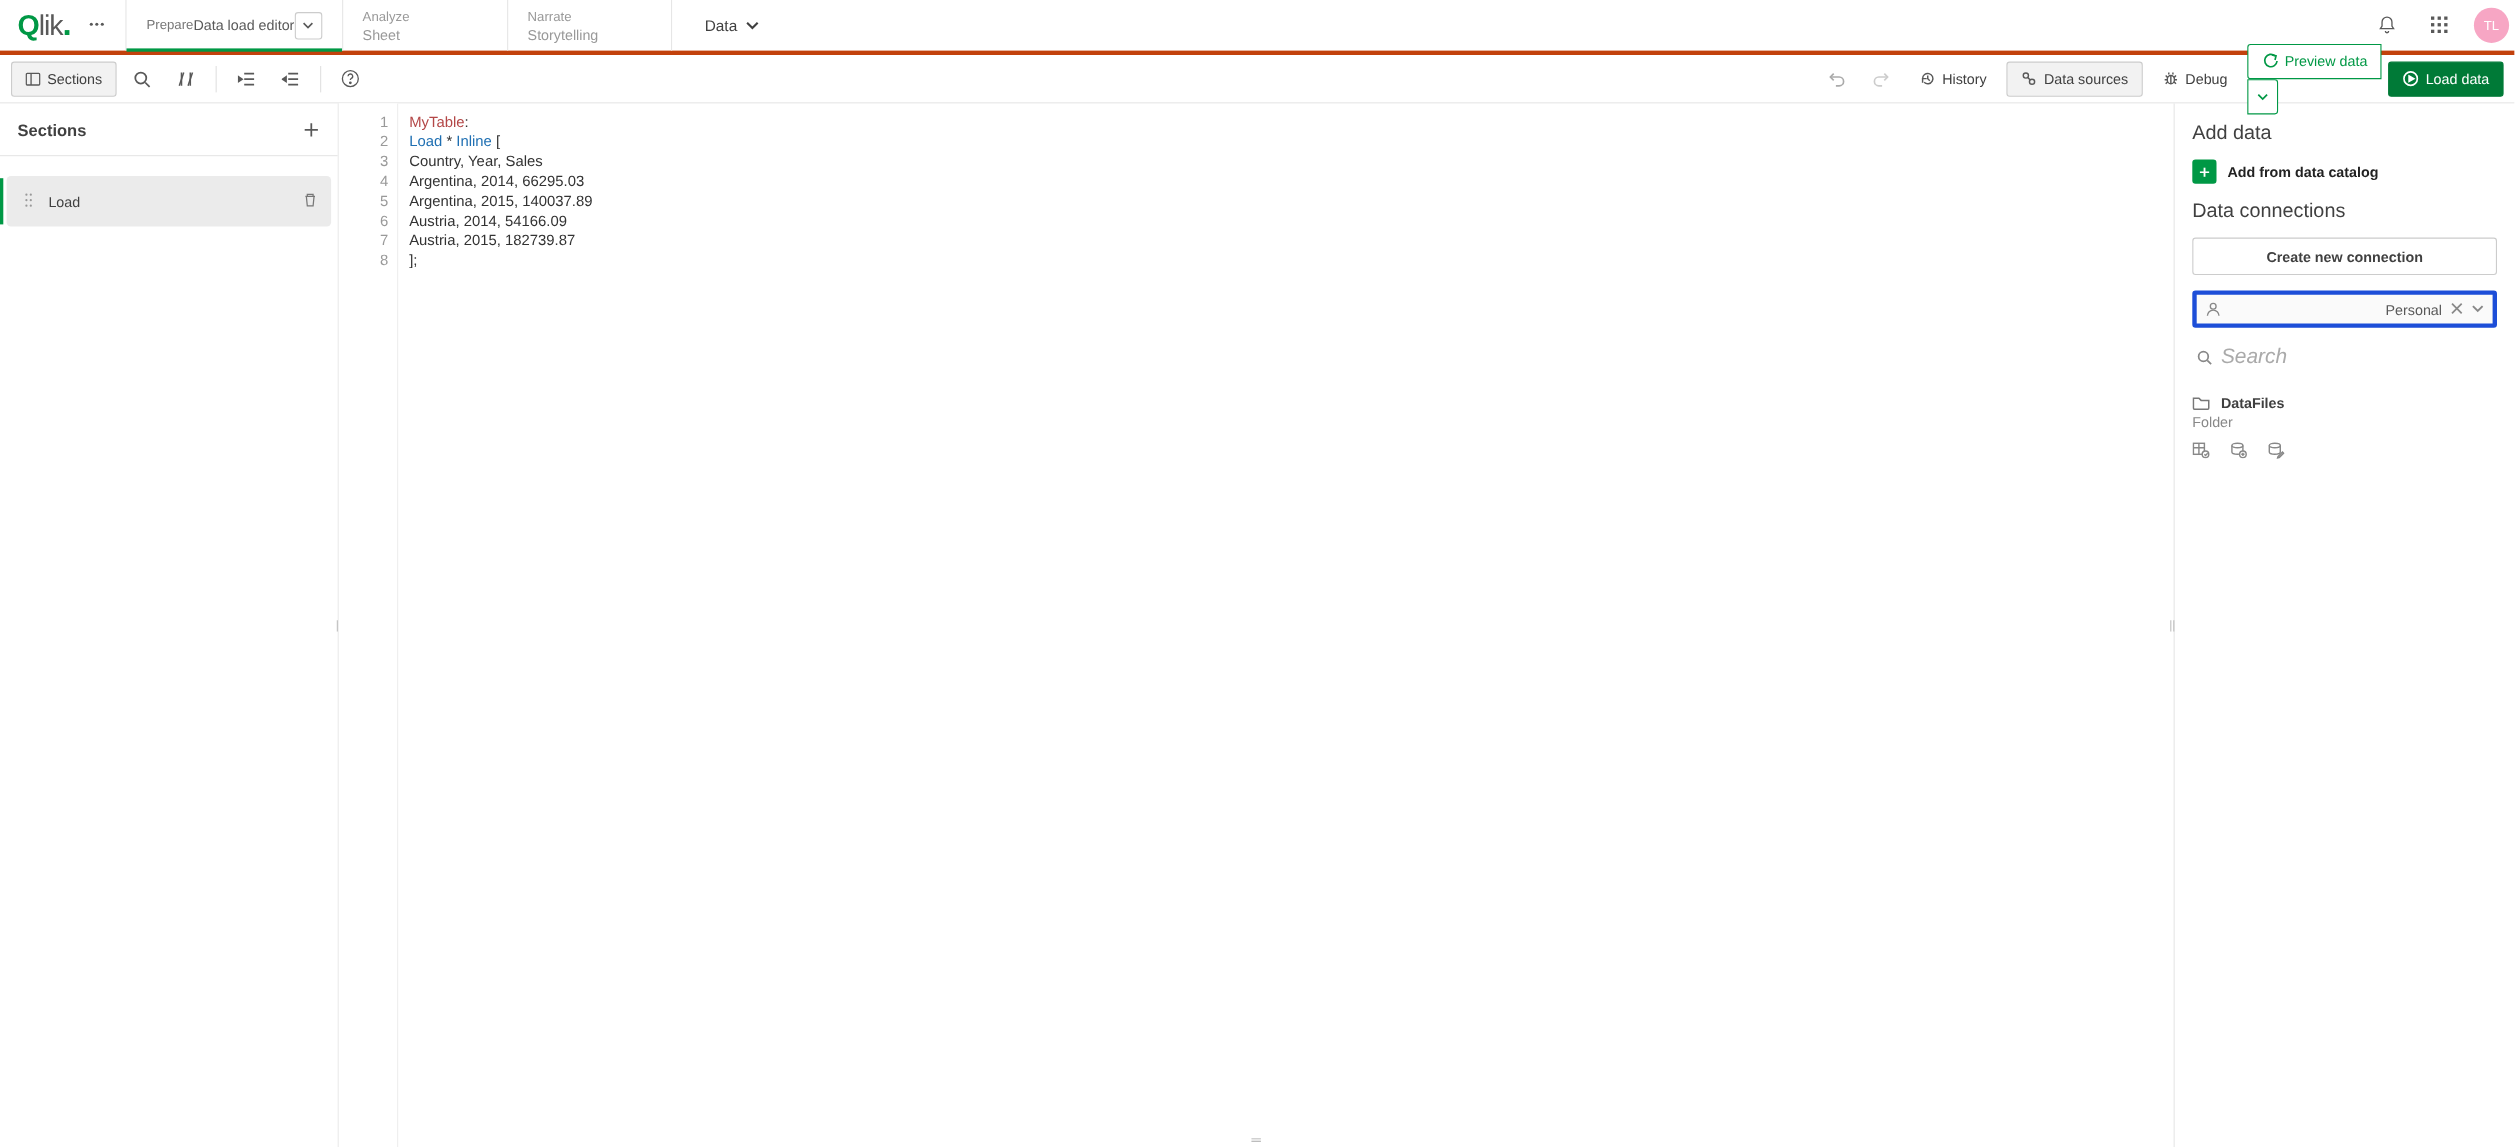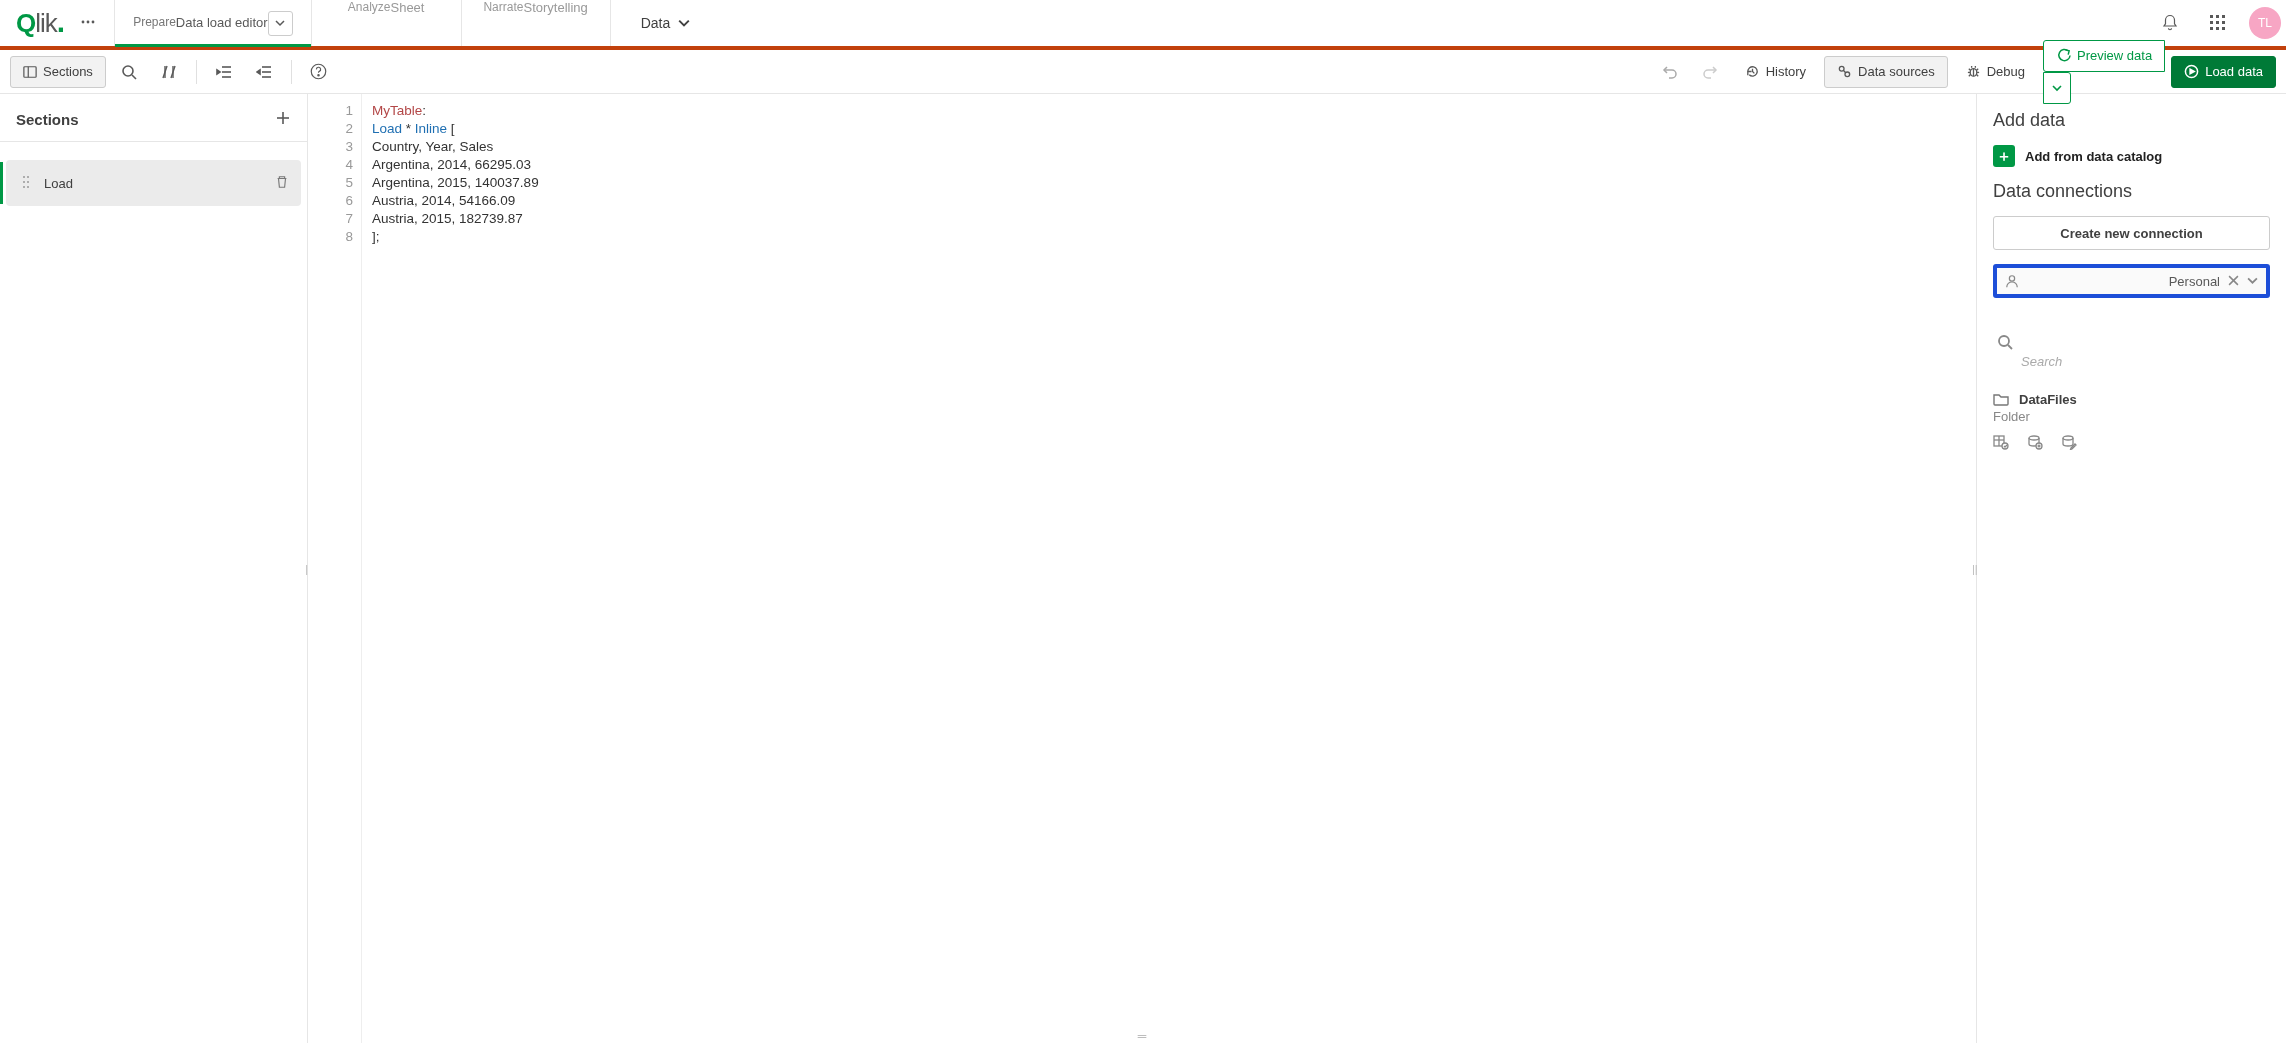--- a/index.html
+++ b/index.html
@@ -7,21 +7,21 @@
 .app { display: flex; flex-direction: column; height: 100%; }
 
 
 .header { display: flex; align-items: center; height: 50px; border-bottom: 4px solid #c2410c; }
 .logo-wrap { display: flex; align-items: center; padding: 0 14px 0 16px; gap: 12px; }
 .logo { font-size: 26px; font-weight: 400; letter-spacing: -1px; color: #595959; }
 .logo .q { color: #009845; font-weight: 600; }
 .dots-icon { color: #595959; cursor: pointer; padding: 4px; }
 
 .nav-tabs { display: flex; height: 100%; align-items: stretch; }
-.nav-tab { display: flex; flex-direction: row; justify-content: center; padding: 0 18px; border-left: 1px solid #e6e6e6; color: #999; min-width: 150px; position: relative; cursor: pointer; }
+.nav-tab { display: flex; flex-direction: column; justify-content: center; padding: 0 18px; border-left: 1px solid #e6e6e6; color: #999; min-width: 150px; position: relative; cursor: pointer; }
 .nav-tab.active { color: #595959; }
 .nav-tab.active::after { content: ""; position: absolute; bottom: -1px; left: 0; right: 0; height: 3px; background: #009845; }
 .nav-tab .small { font-size: 12px; color: #999; margin-bottom: 2px; }
 .nav-tab.active .small { color: #777; }
 .nav-tab .big { font-size: 13px; }
 .nav-tab.with-chev { display: flex; flex-direction: row; align-items: center; }
 .nav-tab-texts { display: flex; flex-direction: row; }
 .chev-box { margin-left: auto; width: 25px; height: 25px; border: 1px solid #ccc; border-radius: 3px; display: flex; align-items: center; justify-content: center; background: #fff; }
 .nav-tab:last-of-type { border-right: 1px solid #e6e6e6; }
 
@@ -72,21 +72,21 @@
 
 
 .rightpanel { width: 310px; border-left: 1px solid #e6e6e6; padding: 16px; display: flex; flex-direction: column; gap: 14px; position: relative;}
 .rightpanel h3 { font-size: 18px; font-weight: 400; }
 .pill-green { display: inline-flex; align-items: center; gap: 10px; cursor: pointer; font-weight: 600; color: #222; }
 .plus-sq { width: 22px; height: 22px; background: #009845; color: #fff; display: flex; align-items: center; justify-content: center; border-radius: 3px; font-size: 15px; }
 .conn-btn { width: 100%; height: 34px; border: 1px solid #ccc; border-radius: 3px; background: #fff; display: flex; align-items: center; justify-content: center; font-weight: 600; font-size: 13px; cursor: pointer; }
 .space-select { height: 34px; border: 4px solid #1d4ed8; border-radius: 3px; display: flex; align-items: center; padding: 0 8px; gap: 8px; color: #555; background: #fafafa; text-align: right;}
 .space-select .grow { flex: 1; color: #595959; }
 .search-row { display: flex; align-items: center; gap: 8px; padding: 2px 4px; color: #999; }
-.search-row input { border: none; outline: none; flex: 1; font-size: 13px; font-style: italic; color: #888; margin-top: 40px; }
+.search-row input { border: none; outline: none; flex: 1; font-size: 19px; font-style: italic; color: #888; }
 .search-row input::placeholder { color: #aaa; font-style: italic; }
 .folder-row { display: flex; align-items: center; gap: 10px; font-weight: 600; margin-top: 6px; cursor: pointer;}
 .subtle { color: #888; font-size: 13px; margin-top: 2px;}
 .mini-icons { display: flex; gap: 18px; margin-top: 10px; color: #888; }
 .mini-icons span { cursor: pointer; }
 .collapse-handle-r { position: absolute; left: -5px; top: 50%; transform: translateY(-50%); color: #bbb; font-size: 11px; cursor: ew-resize;}
 
 
 .bottombar { height: 44px; border-top: 1px solid #e6e6e6; display: flex; align-items: center; padding: 0 10px; gap: 8px; }
 .bottombar .grow { flex: 1; }

